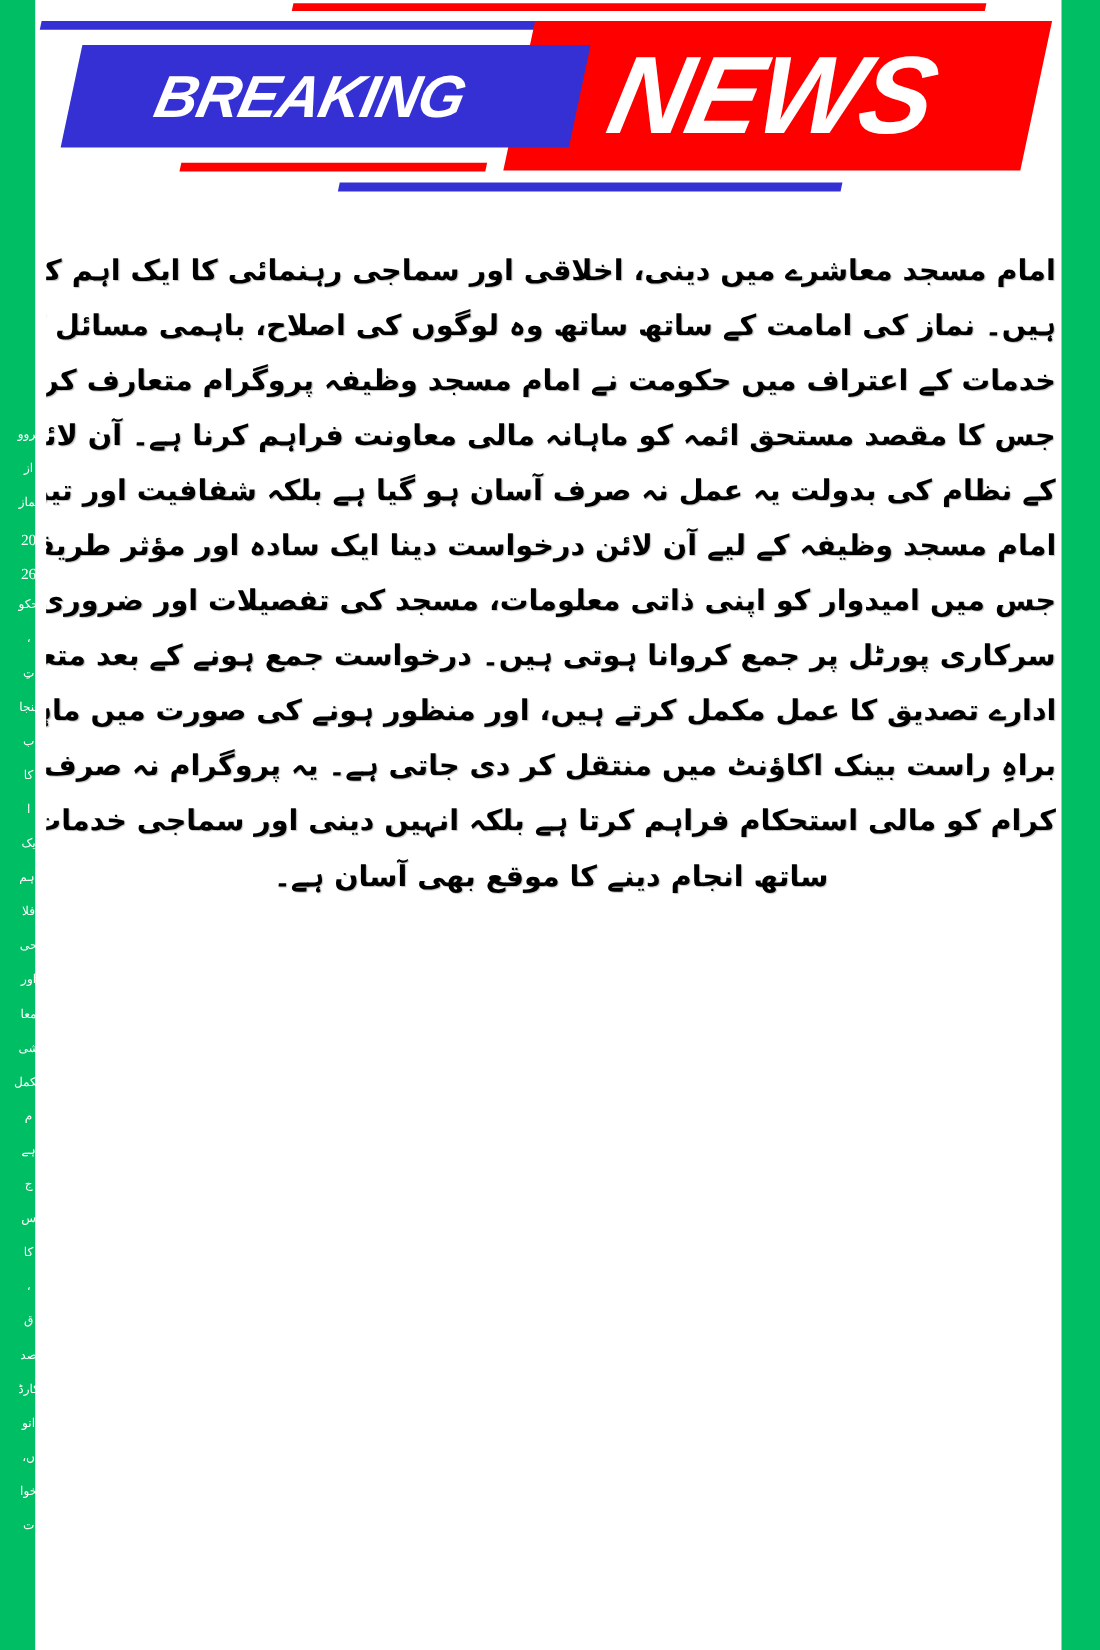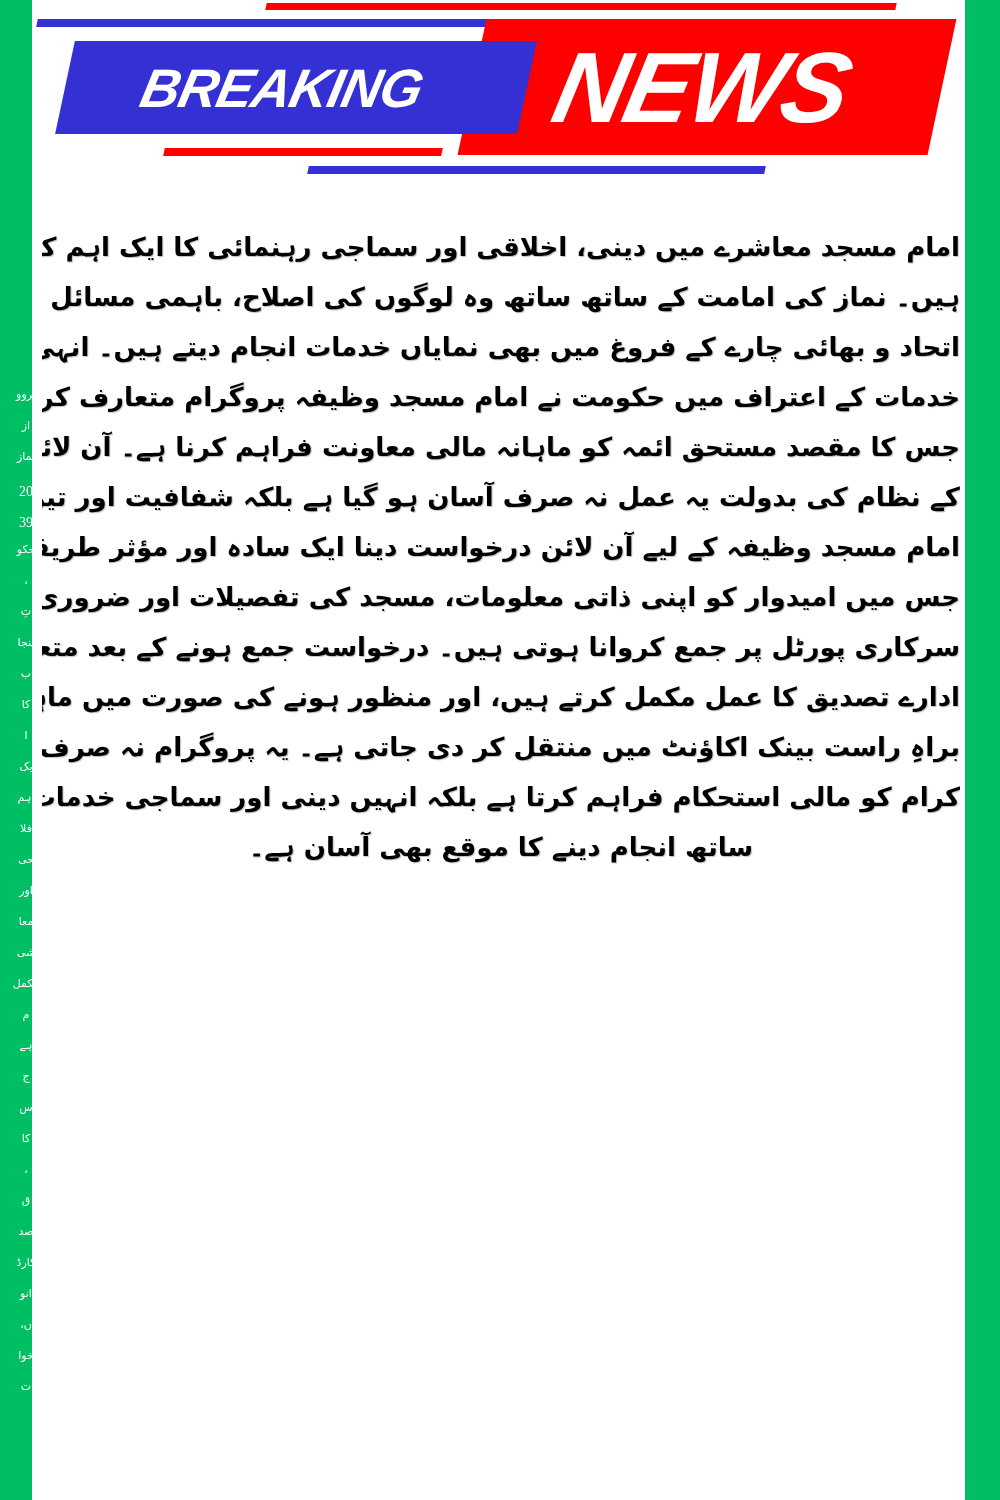--- a/index.html
+++ b/index.html
@@ -112,21 +112,21 @@
 <div class="page">
 
   <div class="stripe-left"></div>
   <div class="stripe-right"></div>
 
   <div class="ticker">
     <span>پروو</span>
     <span>از</span>
     <span>نماز</span>
     <span class="num">20</span>
-    <span class="num">39</span>
+    <span class="num">26</span>
     <span>حکو</span>
     <span>،</span>
     <span>تِ</span>
     <span>پنجا</span>
     <span>ب</span>
     <span>کا</span>
     <span>ا</span>
     <span>یک</span>
     <span>اہم</span>
     <span>فلا</span>
@@ -159,21 +159,20 @@
     <div class="box blue-box" style="left:65px; top:41px; width:462px; height:93px;">
       <span class="label" style="font-size:54px; letter-spacing:-1px; margin-left:-28px;">BREAKING</span>
     </div>
     <div class="bar red" style="left:164px; top:148px; width:278px; height:8px;"></div>
     <div class="bar blue" style="left:308px; top:166px; width:457px; height:8px;"></div>
   </div>
 
   <div class="article">
     <span class="line">امام مسجد معاشرے میں دینی، اخلاقی اور سماجی رہنمائی کا ایک اہم کردار ادا کرتے</span>
     <span class="line">ہیں۔ نماز کی امامت کے ساتھ ساتھ وہ لوگوں کی اصلاح، باہمی مسائل کے حل اور</span>
-    <span class="line">اتحاد و بھائی چارے کے فروغ میں بھی نمایاں خدمات انجام دیتے ہیں۔ انہی</span>
     <span class="line">خدمات کے اعتراف میں حکومت نے امام مسجد وظیفہ پروگرام متعارف کرایا ہے،</span>
     <span class="line">جس کا مقصد مستحق ائمہ کو ماہانہ مالی معاونت فراہم کرنا ہے۔ آن لائن درخواست</span>
     <span class="line">کے نظام کی بدولت یہ عمل نہ صرف آسان ہو گیا ہے بلکہ شفافیت اور تیزی بھی</span>
     <span class="line">امام مسجد وظیفہ کے لیے آن لائن درخواست دینا ایک سادہ اور مؤثر طریقہ ہے،</span>
     <span class="line">جس میں امیدوار کو اپنی ذاتی معلومات، مسجد کی تفصیلات اور ضروری دستاویزات</span>
     <span class="line">سرکاری پورٹل پر جمع کروانا ہوتی ہیں۔ درخواست جمع ہونے کے بعد متعلقہ</span>
     <span class="line">ادارے تصدیق کا عمل مکمل کرتے ہیں، اور منظور ہونے کی صورت میں ماہانہ رقم</span>
     <span class="line">براہِ راست بینک اکاؤنٹ میں منتقل کر دی جاتی ہے۔ یہ پروگرام نہ صرف ائمہ</span>
     <span class="line">کرام کو مالی استحکام فراہم کرتا ہے بلکہ انہیں دینی اور سماجی خدمات مزید یکسوئی کے</span>
     <span class="line">ساتھ انجام دینے کا موقع بھی آسان ہے۔</span>

